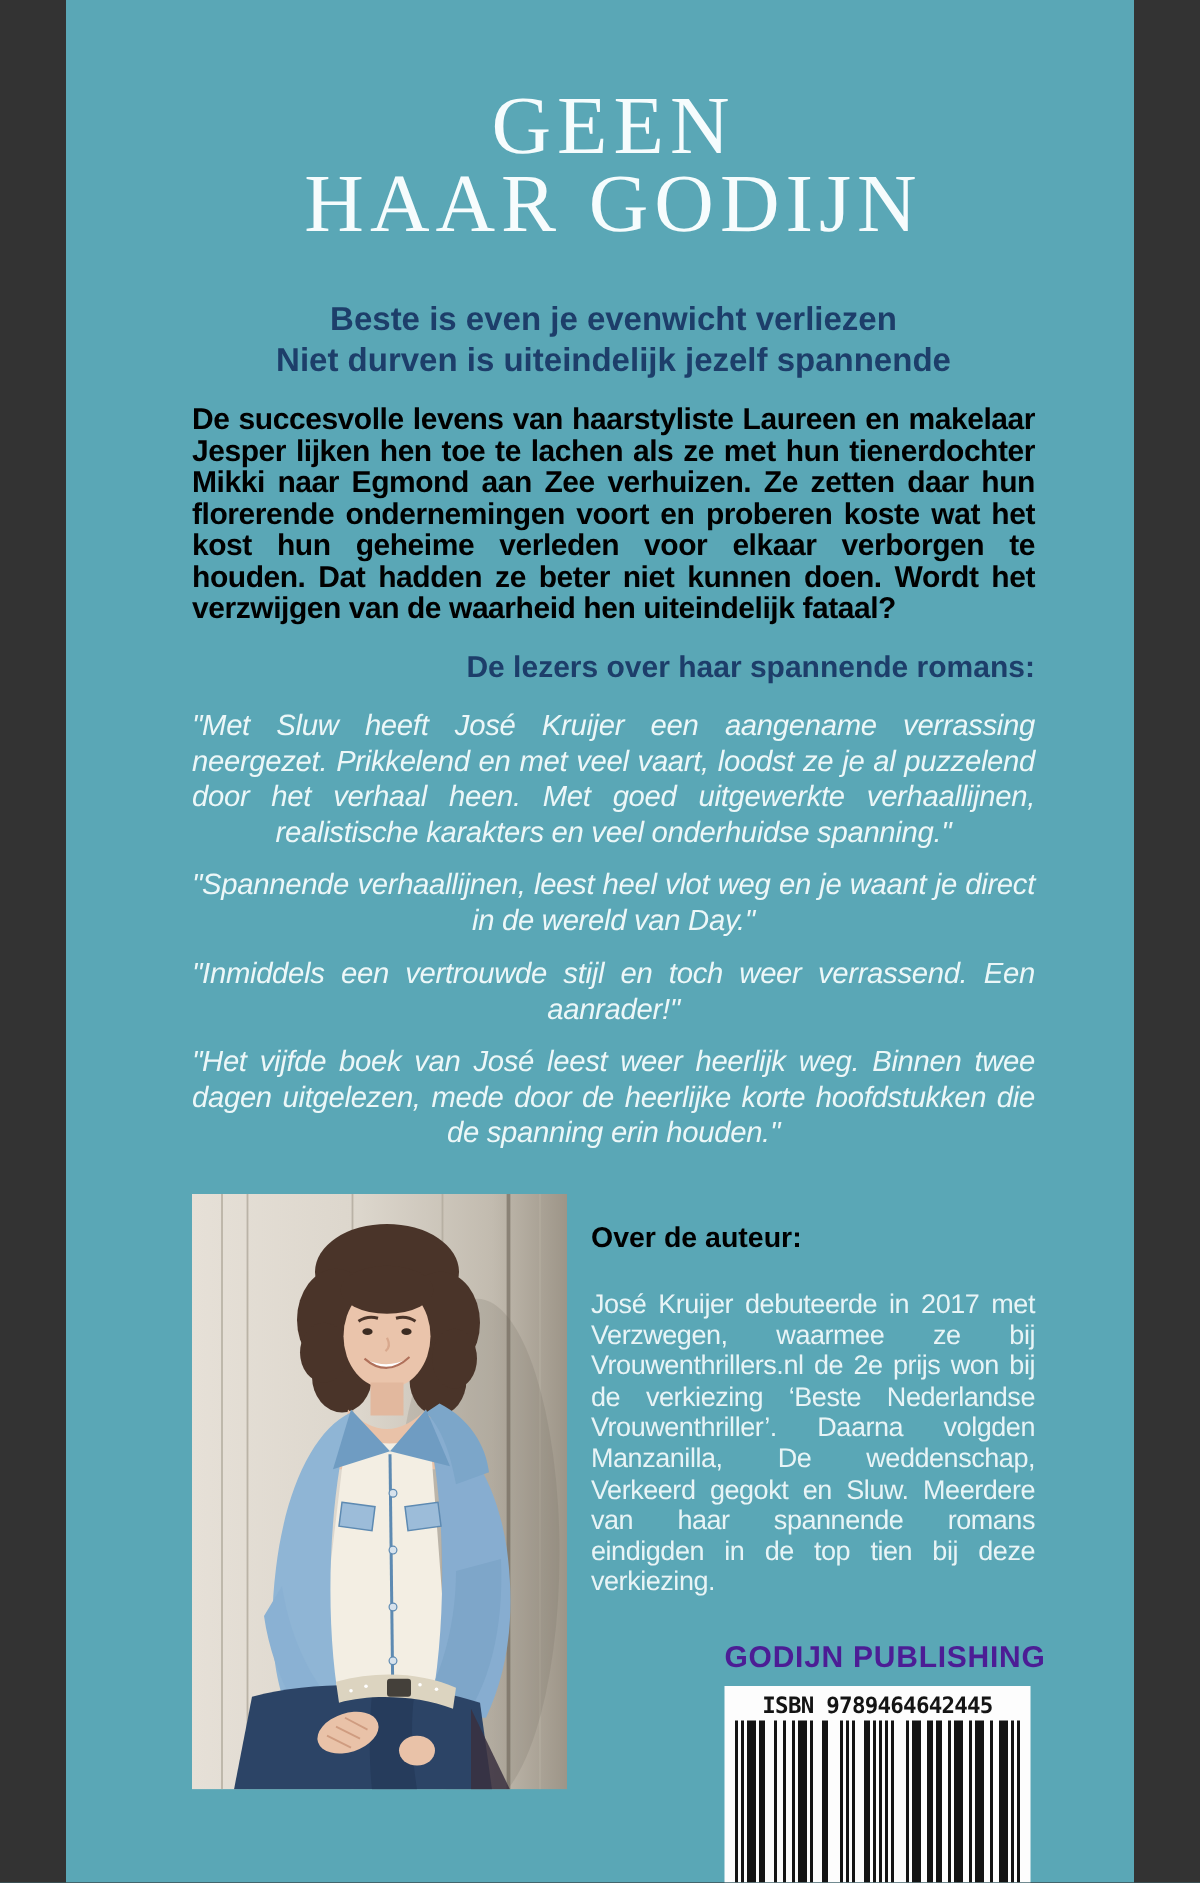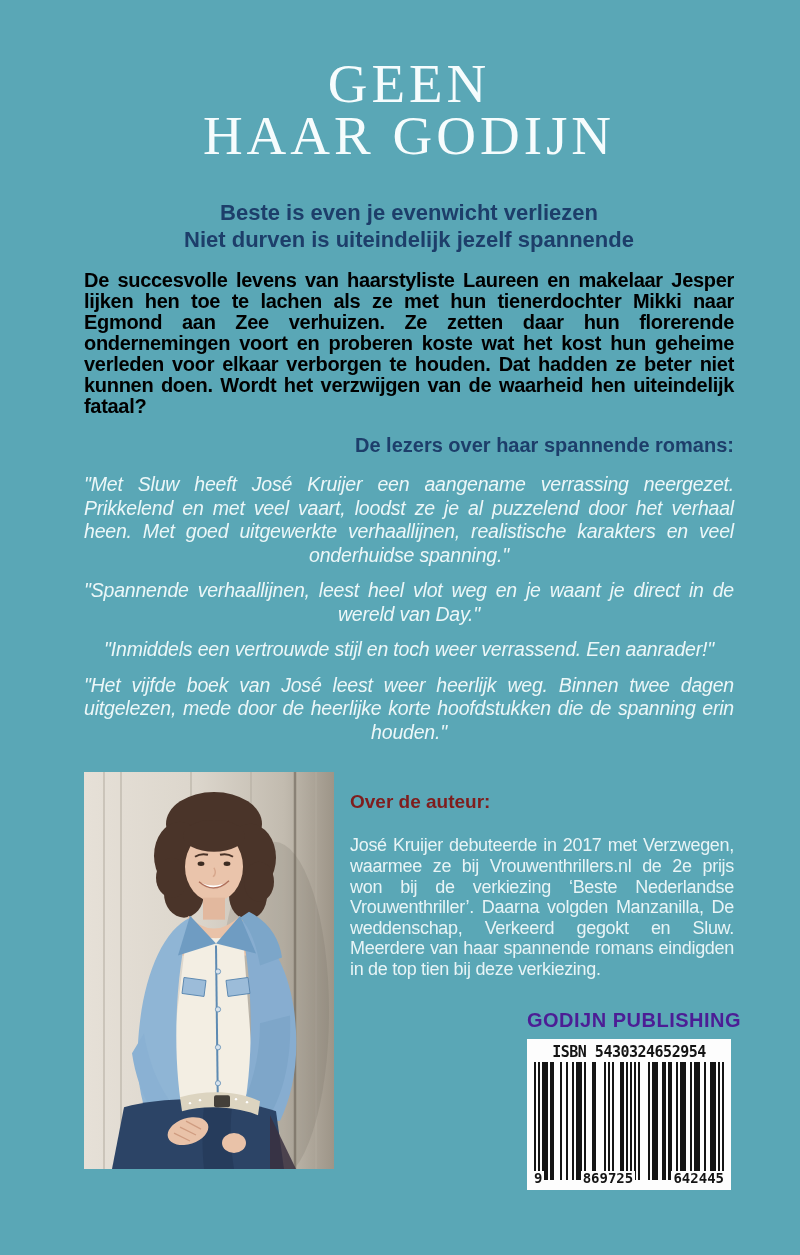--- a/index.html
+++ b/index.html
@@ -1,17 +1,17 @@
 <!DOCTYPE html>
 <html><head>
 <meta charset="utf-8">
 <style>
   html,body{margin:0;padding:0;background:#333;}
   .page{
-    position:relative;width:800px;height:1255px;overflow:hidden;
+    position:relative;width:712px;height:1255px;overflow:hidden;
     background:#5aa7b6;
     font-family:"Liberation Sans",sans-serif;
     margin:0 auto;
   }
   .content{position:absolute;top:0;left:0;right:0;bottom:0;padding:0 66px 0 84px;}
 
   .title{
     margin-top:58px;text-align:center;
     font-family:"Liberation Serif",serif;font-weight:400;
     color:#f6fcfd;font-size:55px;line-height:52px;letter-spacing:4px;
@@ -38,21 +38,21 @@
     margin:12px 0 0 0;color:#ecf7f8;font-style:italic;
     font-size:19.5px;line-height:23.5px;letter-spacing:-0.2px;
     text-align:justify;text-align-last:center;
   }
   .quote.first{margin-top:9px;}
 
   .author-row{margin-top:28px;display:flex;}
   .photo{width:250px;height:397px;flex:none;overflow:hidden;}
   .photo svg{display:block;}
   .author-col{flex:1;padding-left:16px;display:flex;flex-direction:column;}
-  .author-heading{color:#7f1d1d;font-weight:bold;font-size:19px;line-height:22px;}
+  .author-heading{color:#000000;font-weight:bold;font-size:19px;line-height:22px;}
   .bio{
     margin:3px 0 0 0;color:#e8f4f6;font-size:18px;line-height:20.6px;
     text-align:justify;letter-spacing:-0.3px;
   }
 
   .pub-block{width:204px;margin:28px 3px 0 auto;}
   .publisher{
     text-align:center;color:#4c1d95;font-weight:bold;
     font-size:20px;line-height:24px;letter-spacing:0.5px;white-space:nowrap;
   }
@@ -188,21 +188,21 @@
         </svg>
       </div>
 
       <div class="author-col">
         <h3 class="author-heading">Over de auteur:</h3>
         <p class="bio">José Kruijer debuteerde in 2017 met Verzwegen, waarmee ze bij Vrouwenthrillers.nl de 2e prijs won bij de verkiezing ‘Beste Nederlandse Vrouwenthriller’. Daarna volgden Manzanilla, De weddenschap, Verkeerd gegokt en Sluw. Meerdere van haar spannende romans eindigden in de top tien bij deze verkiezing.</p>
 
         <div class="pub-block">
           <div class="publisher">GODIJN PUBLISHING</div>
           <div class="barcode-box">
-            <div class="isbn-label">ISBN 5430324652954</div>
+            <div class="isbn-label">ISBN 9789464642445</div>
             <div class="bars">
                 <div class="bar b1"></div>
                 <div class="bar"></div>
                 <div class="bar b1"></div>
                 <div class="bar"></div>
                 <div class="bar b1"></div>
                 <div class="bar b1"></div>
                 <div class="bar b1"></div>
                 <div class="bar"></div>
                 <div class="bar b1"></div>

